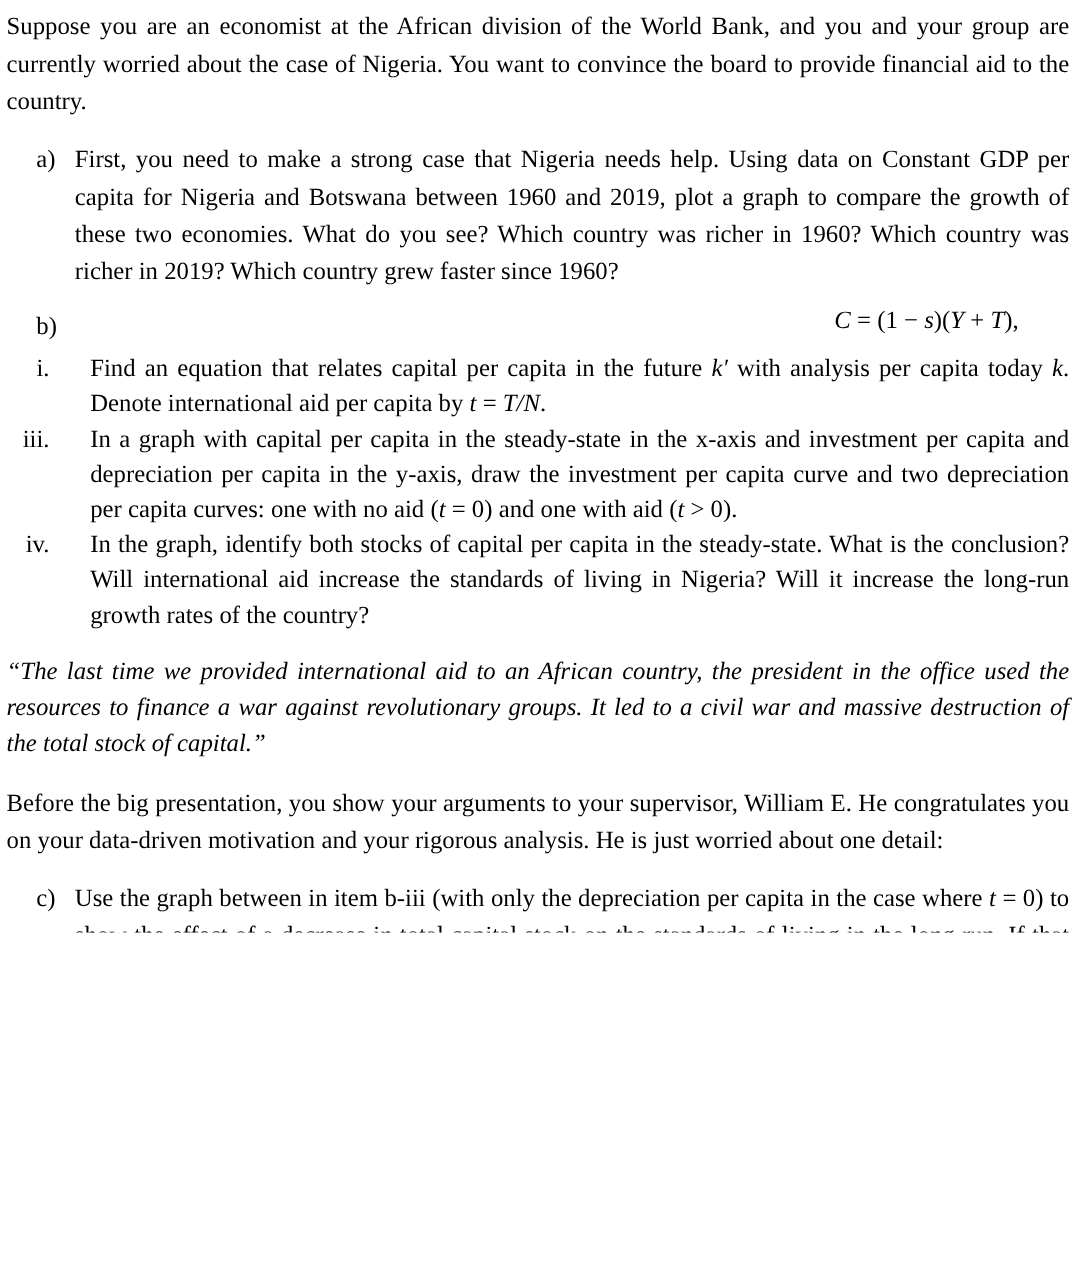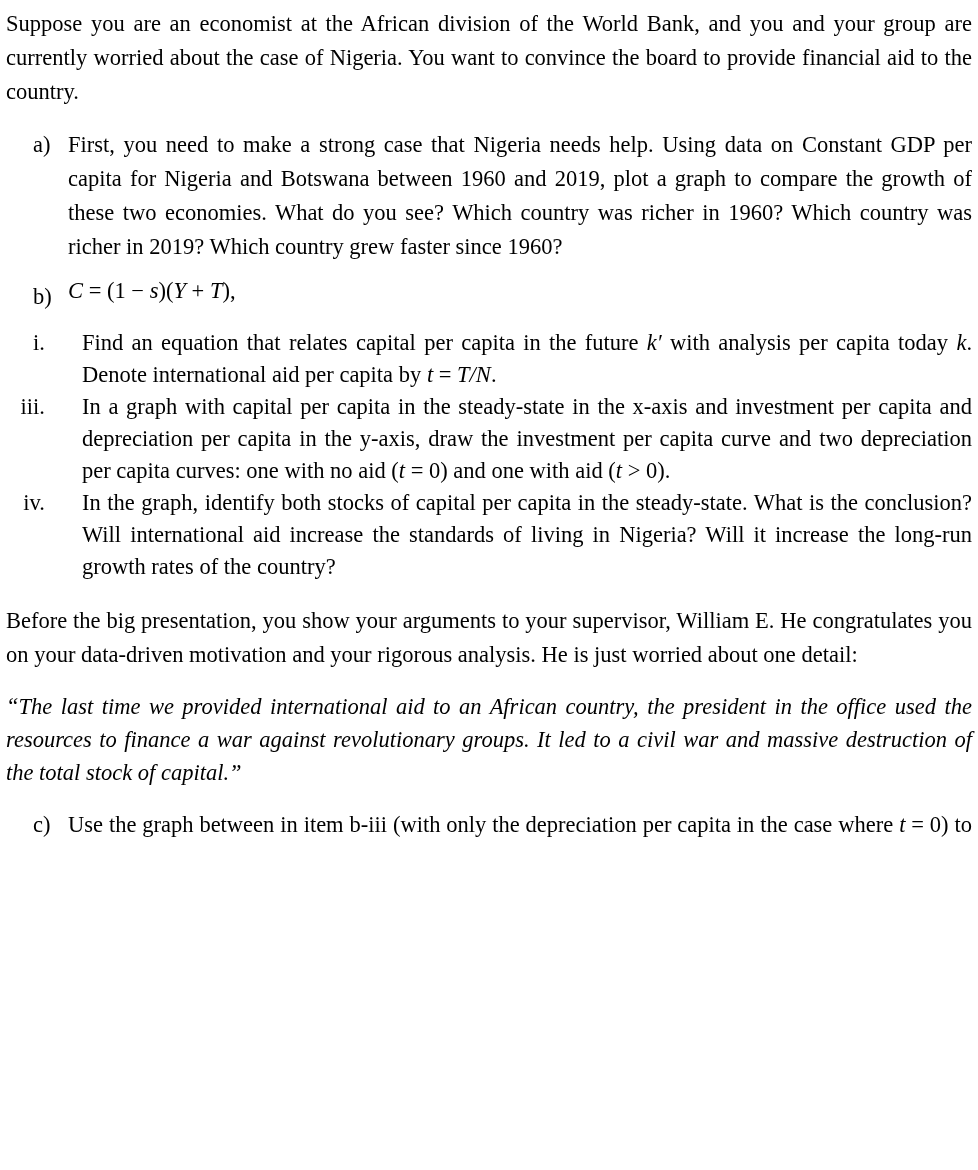--- a/index.html
+++ b/index.html
@@ -23,22 +23,22 @@
   .abc > .marker { flex: 0 0 35px; margin-left: 27px; }
   .abc > .body { flex: 1; min-width: 0; }
   .abc .body p { margin: 0; text-align: justify; }
 
   #item-a { margin-top: 19px; }
   #item-b { margin-top: 16px; }
   #item-c { margin-top: 19px; line-height: 33px; }
 
   
   .formula {
-    text-align: left;
-    margin: -6px 46px 26px 0;
+    text-align: right;
+    margin: -6px 46px 18px 0;
   }
 
   
   .sublist { margin-top: -7px; line-height: 32px; }
   .rom { display: flex; }
   .rom > .marker { flex: 0 0 39px; text-align: right; }
   .rom > .body { flex: 1; min-width: 0; margin-left: 37px; text-align: justify; }
 
   #supervisor-paragraph { margin-top: 21px; }
   #quote-paragraph { margin-top: 18px; font-style: italic; line-height: 33px; }
@@ -79,23 +79,23 @@
       <div class="body"><span>In a graph with capital per capita in the steady-state in the x-axis and investment per capita and depreciation per capita in the y-axis, draw the investment per capita curve and two depreciation per capita curves: one with no aid (</span><span class="math">t</span><span> = 0) and one with aid (</span><span class="math">t</span><span> &gt; 0).</span></div>
     </div>
 
     <div class="rom">
       <span class="marker">iv.</span>
       <div class="body"><span>In the graph, identify both stocks of capital per capita in the steady-state. What is the conclusion? Will international aid increase the standards of living in Nigeria? Will it increase the long-run growth rates of the country?</span></div>
     </div>
 
   </div>
 
+  <p class="para" id="quote-paragraph">“The last time we provided international aid to an African country, the president in the office used the resources to finance a war against revolutionary groups. It led to a civil war and massive destruction of the total stock of capital.”</p>
+
   <p class="para" id="supervisor-paragraph">Before the big presentation, you show your arguments to your supervisor, William E. He congratulates you on your data-driven motivation and your rigorous analysis. He is just worried about one detail:</p>
-
-  <p class="para" id="quote-paragraph">“The last time we provided international aid to an African country, the president in the office used the resources to finance a war against revolutionary groups. It led to a civil war and massive destruction of the total stock of capital.”</p>
 
   <div class="abc" id="item-c">
     <span class="marker">c)</span>
     <div class="body">
       <p><span>Use the graph between in item b-iii (with only the depreciation per capita in the case where </span><span class="math">t</span><span> = 0) to show the effect of a decrease in total capital stock on the standards of living in the long run. If that is the case, do you have a strong case in favor of international aid?</span></p>
     </div>
   </div>
 
 </div>
 

